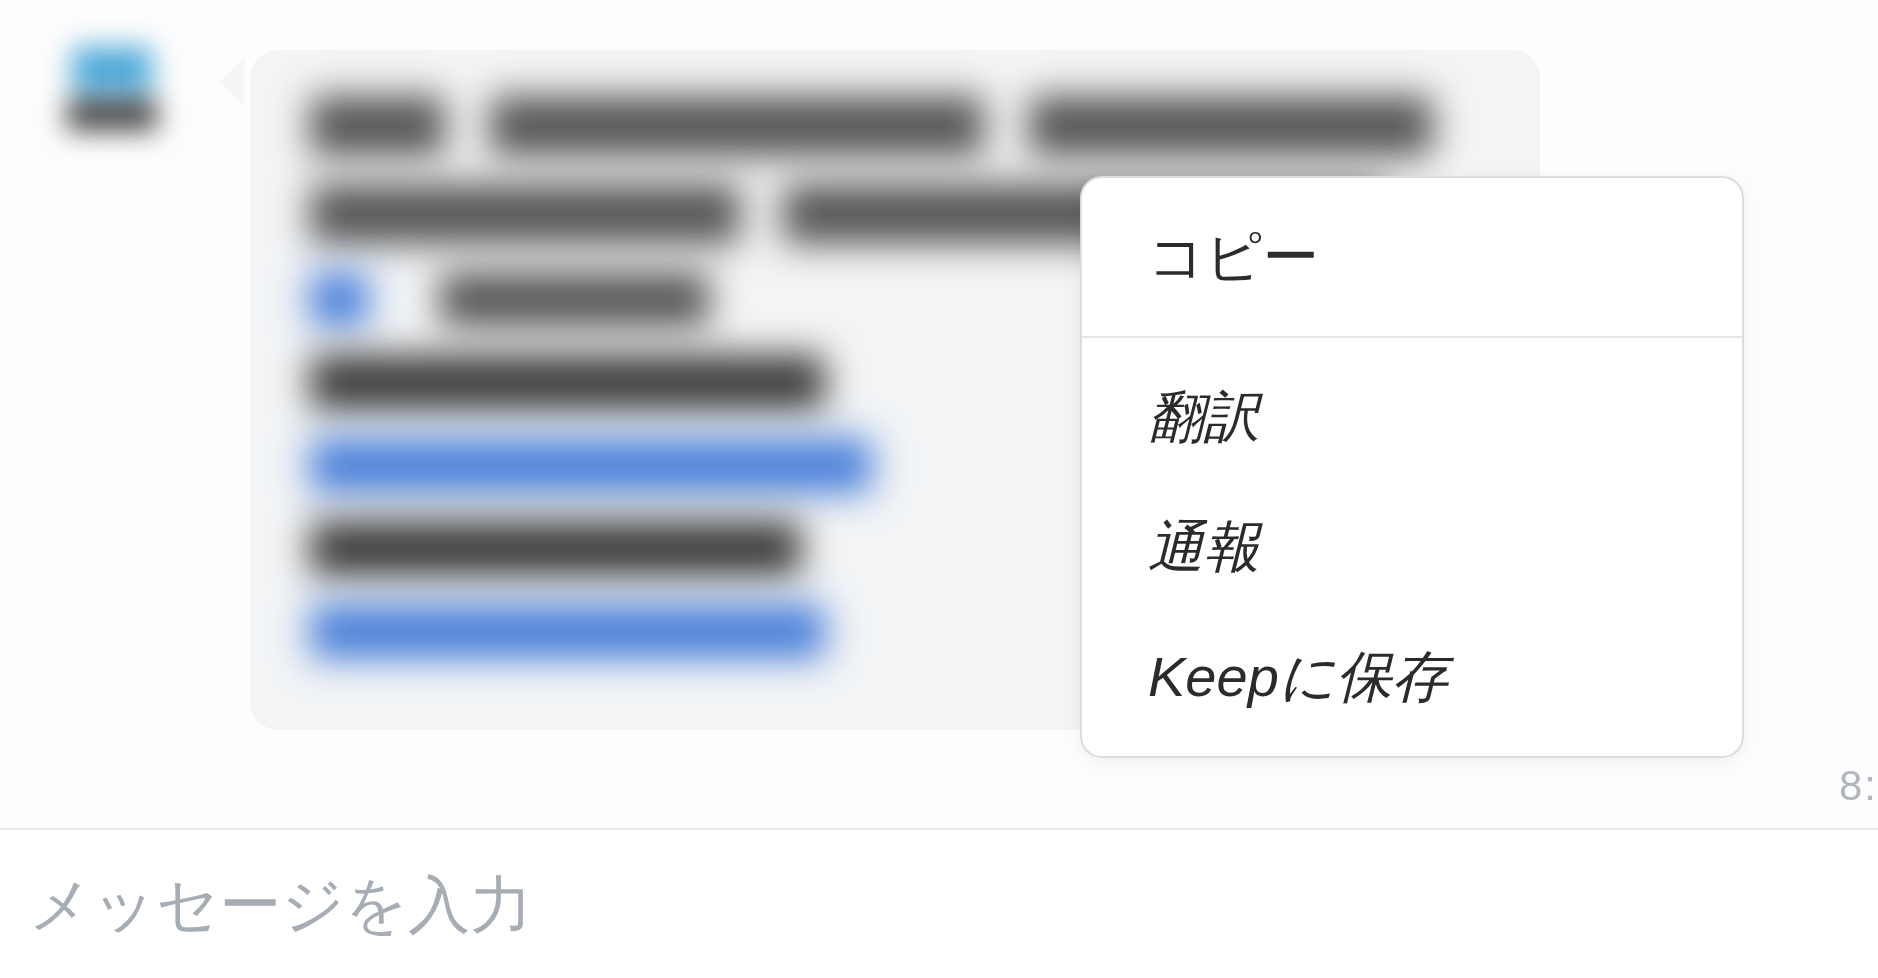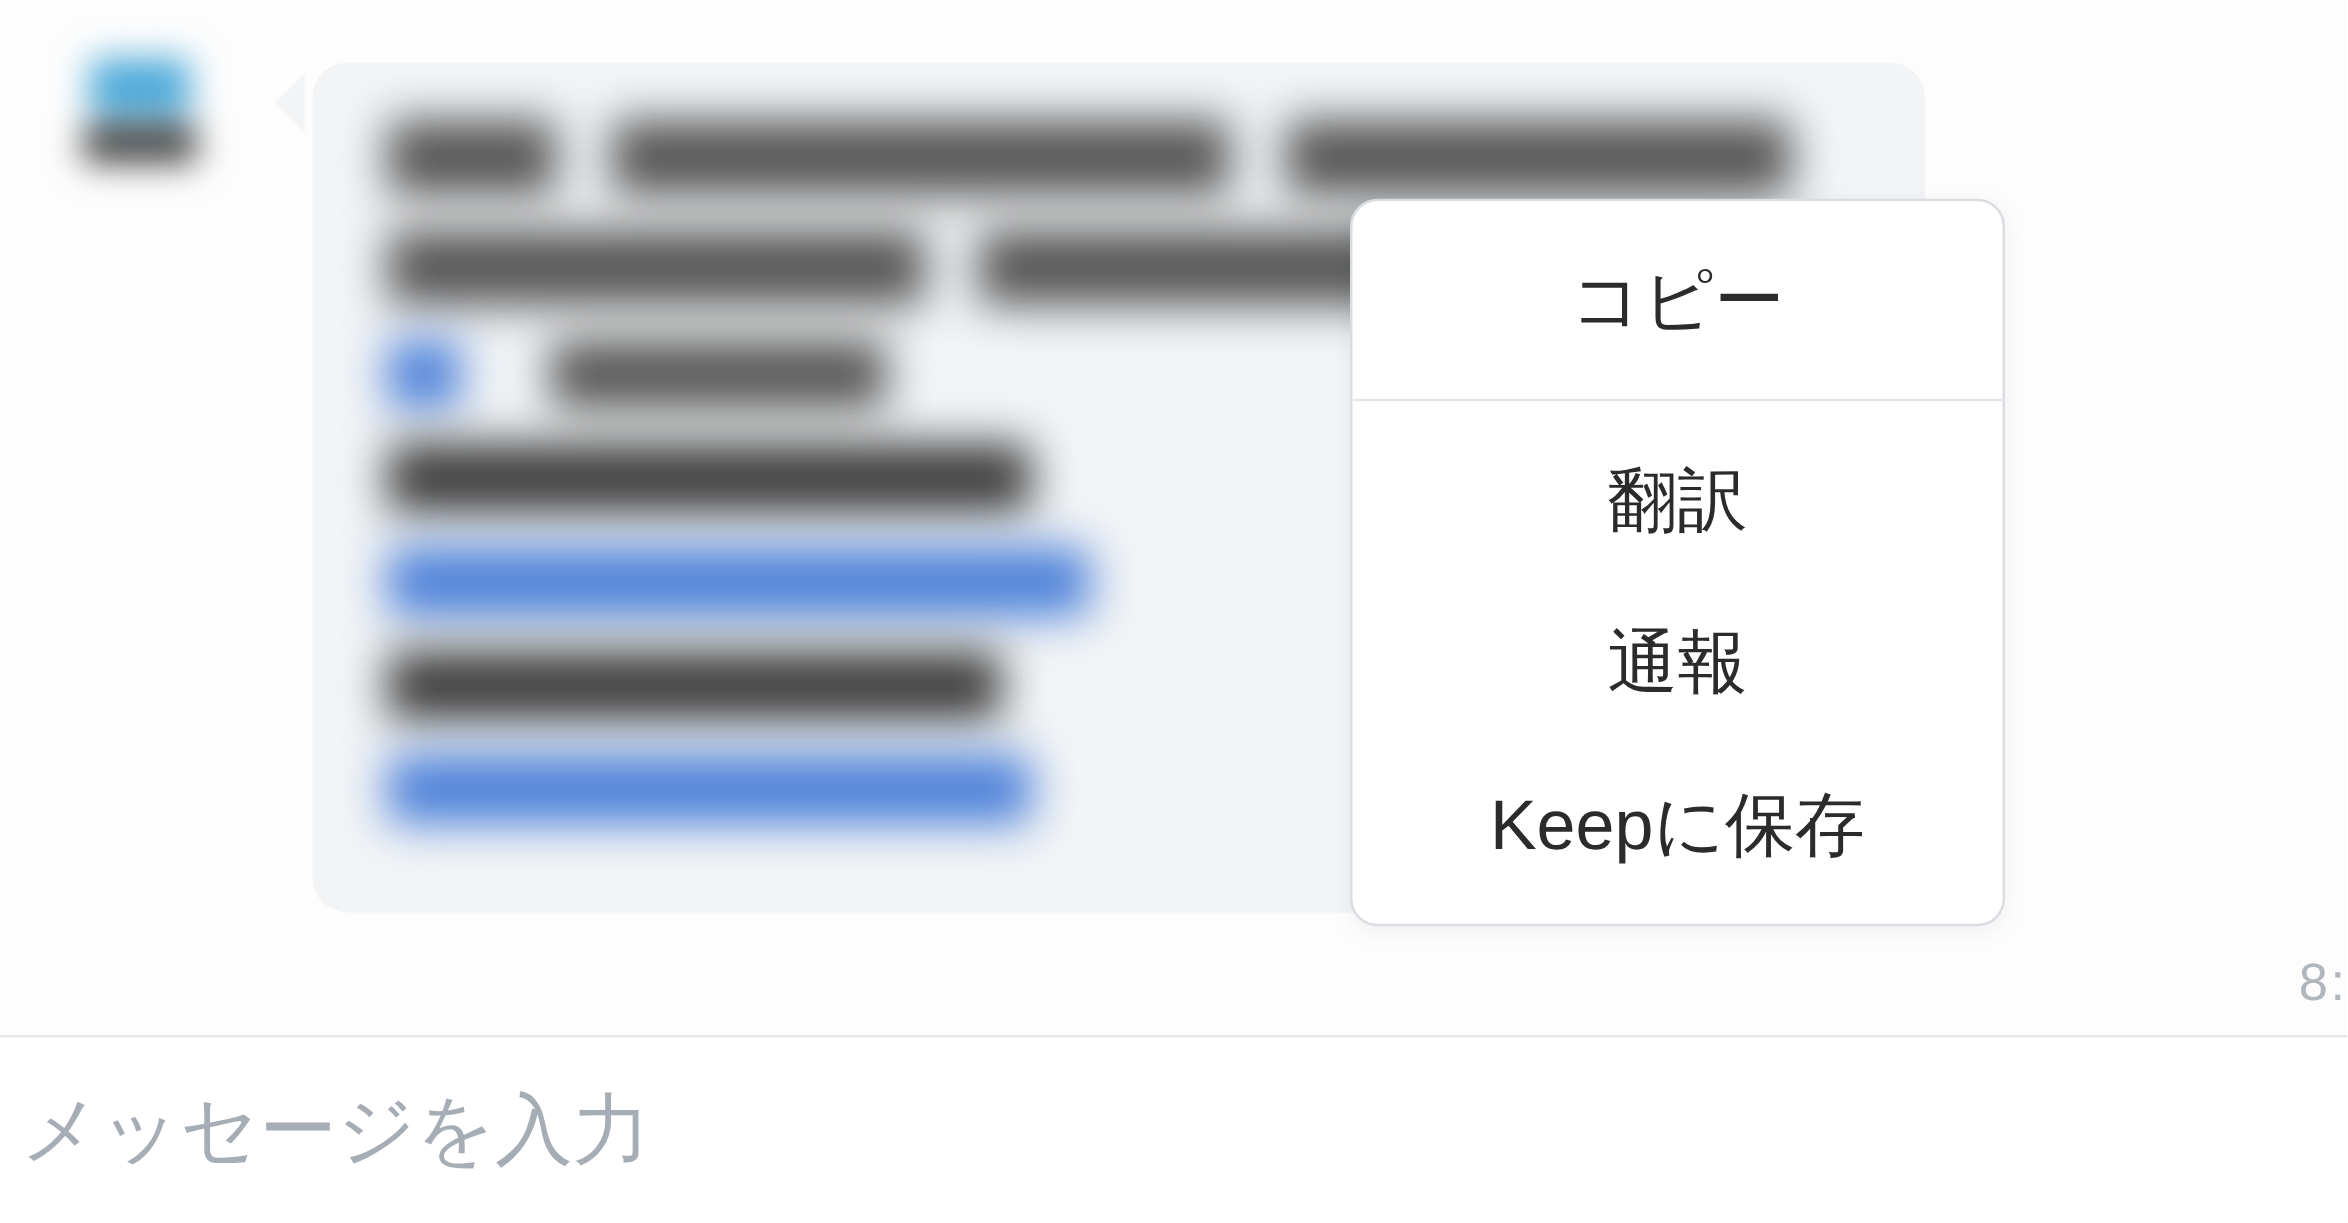--- a/index.html
+++ b/index.html
@@ -83,41 +83,40 @@
       position: absolute;
       right: 0;
       bottom: 18px;
       font-size: 42px;
       color: #b0b6bc;
       letter-spacing: 2px;
     }
     .context-menu {
       position: absolute;
       left: 1080px;
-      top: 159px;
-      width: 524px;
+      top: 176px;
+      width: 664px;
       background: #ffffff;
       border: 2px solid #d9dde1;
       border-radius: 22px;
       box-shadow: 0 4px 20px rgba(0,0,0,0.06);
       overflow: hidden;
-      text-align: center;
     }
     .menu-group { padding: 14px 0; }
-    .menu-group + .menu-group { border-top: 2px solid #e4e7ea; }
+    .menu-group + .menu-group { border-top: 2px solid #e4e7ea; font-style: italic; }
     .menu-item {
       padding: 30px 66px;
       font-size: 56px;
       color: #2b2b2b;
       cursor: pointer;
       line-height: 1.25;
     }
     .input-bar {
       position: absolute;
-      left: 4px; right: 0;
+      left: 16px; right: 0;
       top: 830px;
       height: 148px;
       display: flex;
       align-items: center;
       padding: 0 13px;
     }
     .msg-input {
       width: 100%;
       border: none;
       outline: none;

